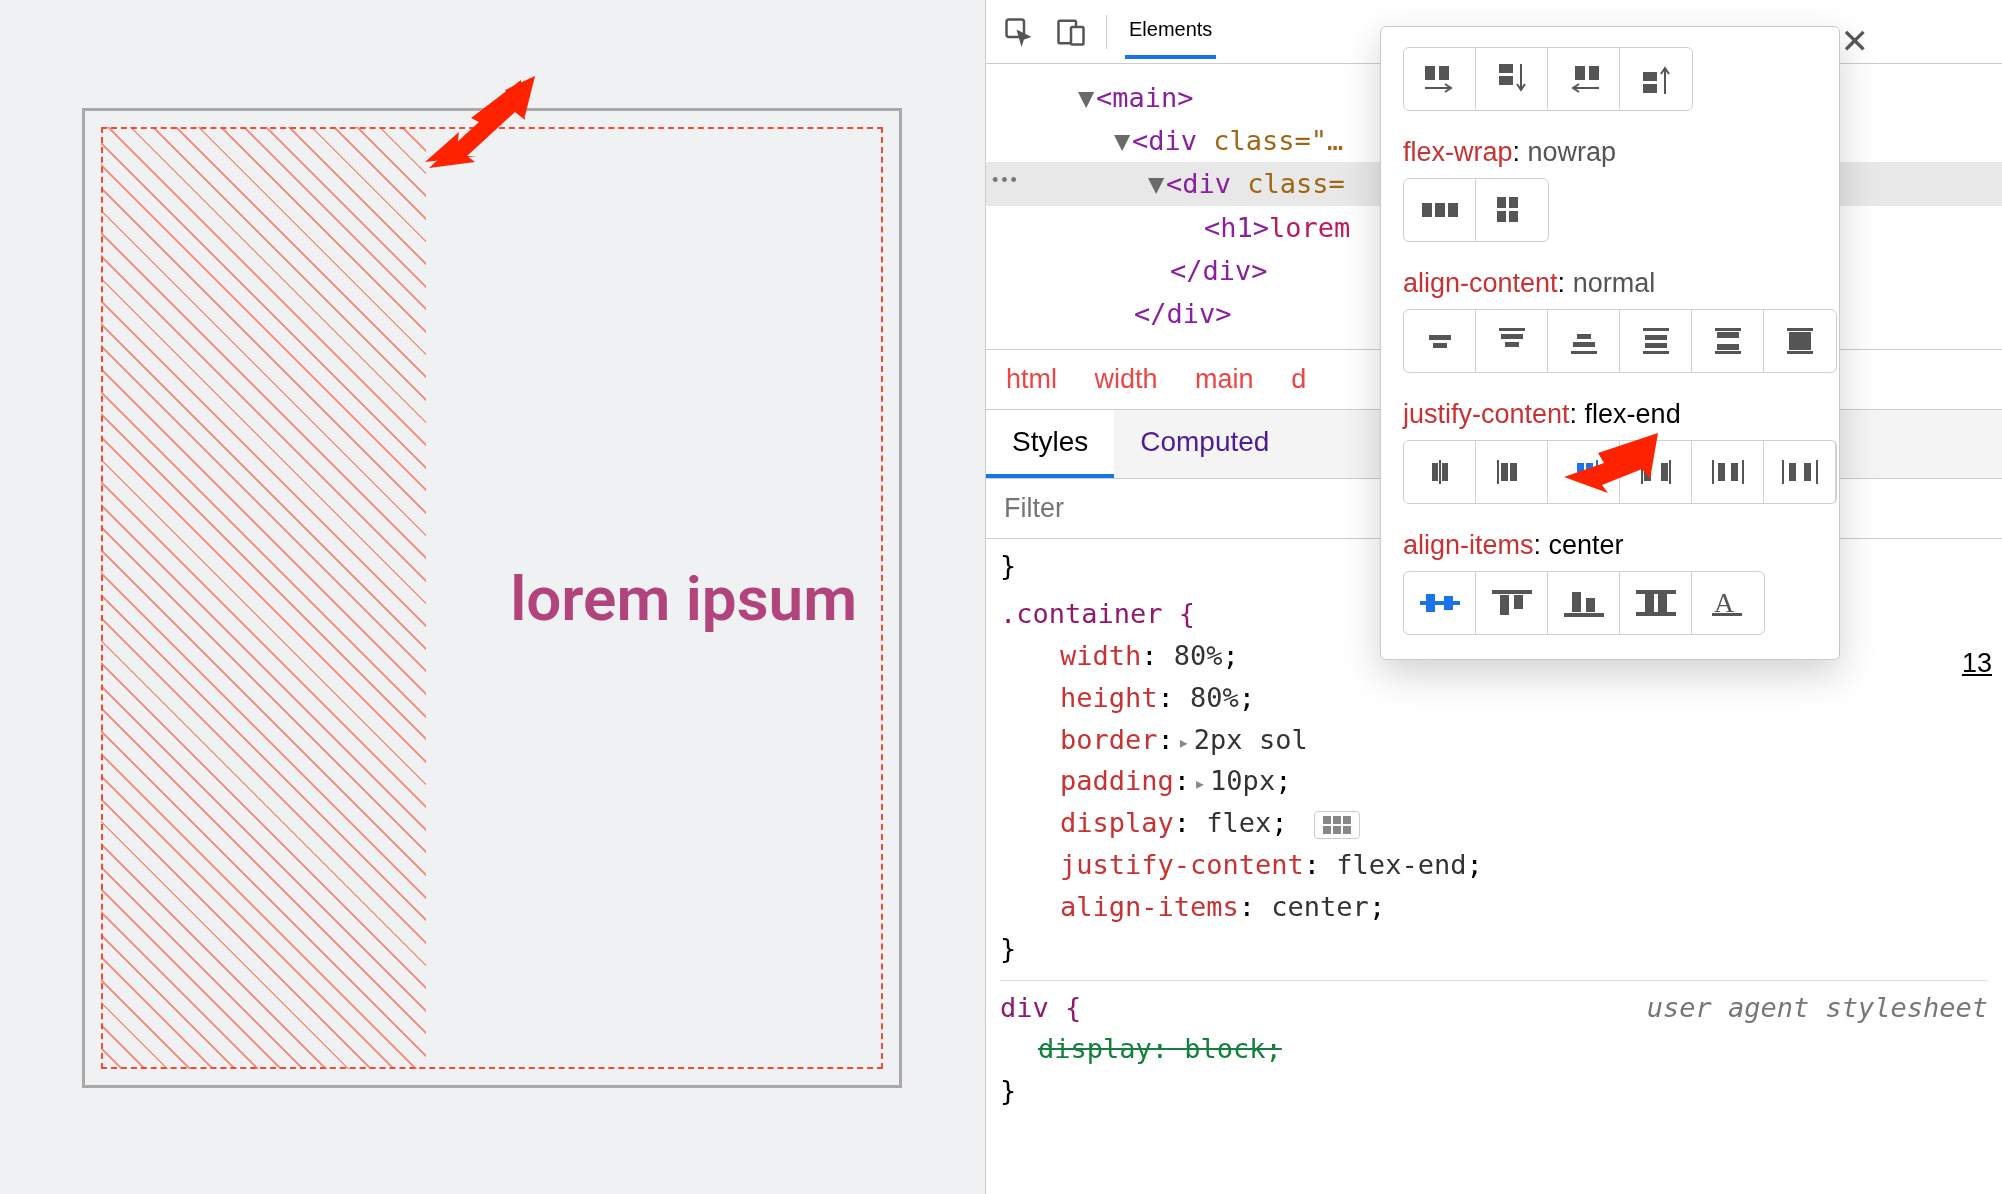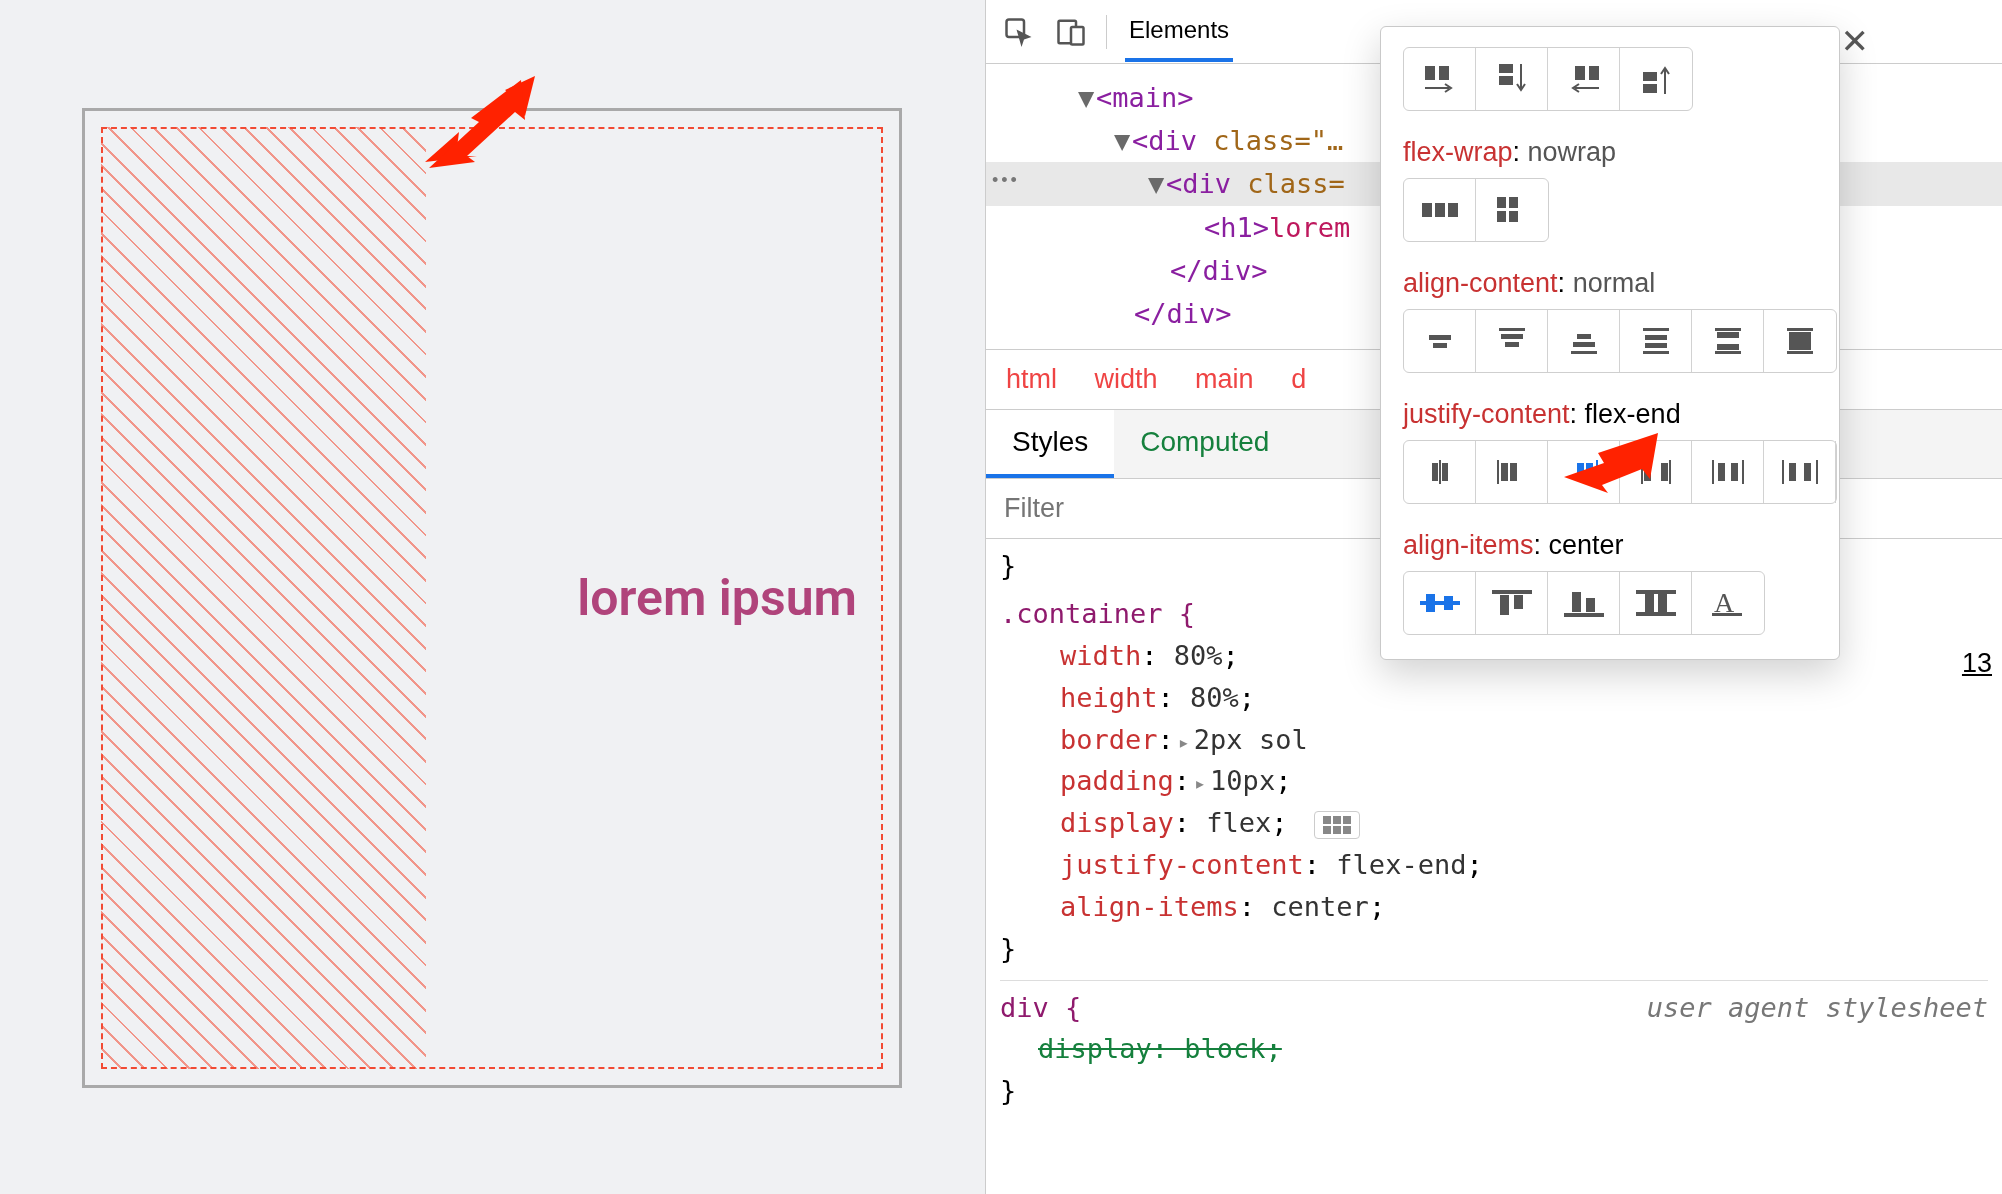--- a/index.html
+++ b/index.html
@@ -49,21 +49,21 @@
     left: 16px; top: 16px; bottom: 16px;
     width: 325px;
     background: repeating-linear-gradient(
       45deg,
       transparent 0 14px,
       rgba(242,74,51,.55) 14px 16px
     );
     pointer-events: none;
   }
   .heading-text {
-    font-size: 50px;
+    font-size: 62px;
     font-weight: 600;
     color: #b0447b;
     margin-right: 28px;
     z-index: 2;
   }
 
   .annot-arrow {
     position: absolute;
     color: #ff2200;
     pointer-events: none;
@@ -90,21 +90,21 @@
   }
   .dt-icon-btn {
     width: 34px; height: 34px;
     display: flex; align-items: center; justify-content: center;
     color: #555;
   }
   .dt-sep {
     width: 1px; height: 34px; background: #ccc;
   }
   .dt-tab {
-    font-size: 24px;
+    font-size: 20px;
     color: #333;
     padding: 14px 4px;
   }
   .dt-tab.active {
     border-bottom: 4px solid #1a73e8;
     color: #000;
   }
 
   
   .dom-tree {
@@ -137,21 +137,21 @@
   .breadcrumb span { color:#ef4444; margin-right: 30px; }
 
   
   .styles-tabs {
     display:flex;
     font-family:-apple-system,sans-serif;
     font-size:28px;
     border-bottom:1px solid #ccc;
     background:#f4f4f4;
   }
-  .styles-tab { padding:16px 26px; color:#15803d; }
+  .styles-tab { padding:16px 26px; color:#4c1d95; }
   .styles-tab.active { background:#fff; border-bottom:4px solid #1a73e8; color:#000; }
 
   .filter-row {
     display:flex; align-items:center;
     border-bottom:1px solid #ccc;
   }
   .filter-input {
     flex:1; border:0; font-size:27px; padding:14px 18px;
     font-family:-apple-system,sans-serif; color:#777; outline:none;
   }

